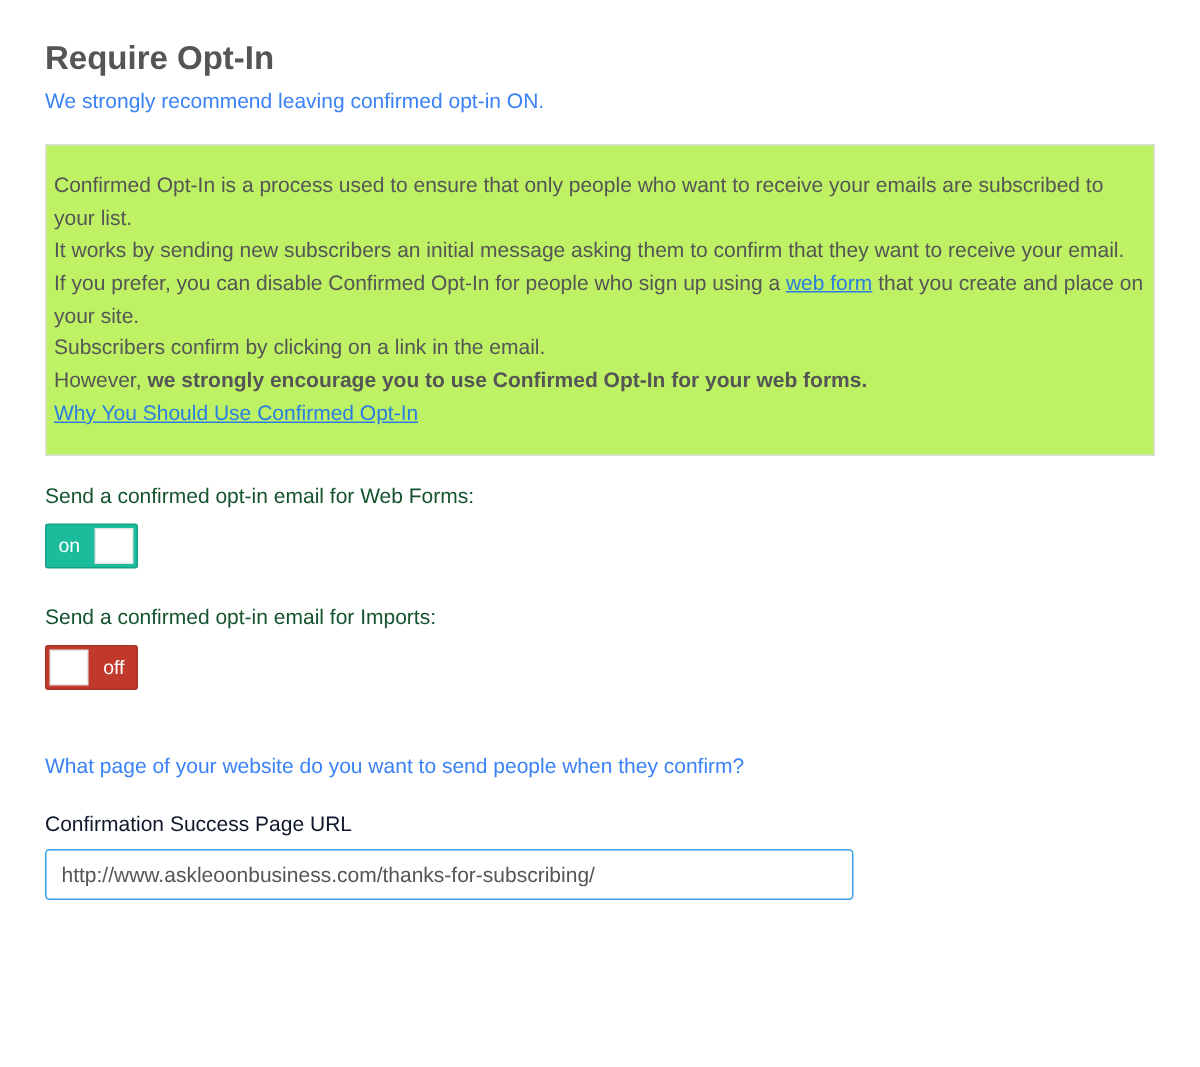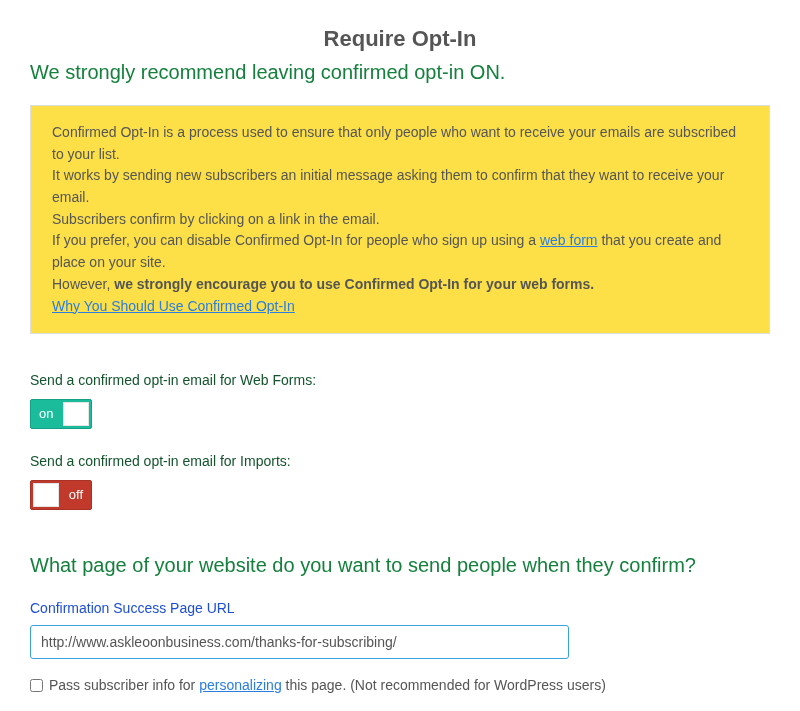--- a/index.html
+++ b/index.html
@@ -10,32 +10,31 @@
       width: 800px;
       color: #555;
       font-size: 14px;
       line-height: 1.5;
     }
     h2 {
       color: #555;
       font-size: 22px;
       font-weight: 600;
       margin-bottom: 2px;
-      text-align: center;
     }
     .section-subtitle {
-      color: #15803d;
-      font-size: 20px;
+      color: #3b82f6;
+      font-size: 14px;
       margin-bottom: 18px;
     }
     .info-box {
-      background: #fde047;
+      background: #bef264;
       border: 1px solid #ddd;
-      padding: 16px 21px;
-      margin-bottom: 36px;
+      padding: 16px 5px;
+      margin-bottom: 16px;
       color: #555;
       font-size: 14px;
       line-height: 1.55;
     }
     .info-box a, .inline-link {
       color: #2a7de1;
       text-decoration: underline;
     }
     .info-box .strong {
       font-weight: 600;
@@ -80,21 +79,21 @@
       position: absolute;
       top: 50%;
       transform: translateY(-50%);
       color: #fff;
       font-size: 13px;
     }
     .toggle.on .tlabel { left: 8px; }
     .toggle.off .tlabel { right: 8px; }
     .section-spacer { height: 18px; }
     .field-label {
-      color: #1d4ed8;
+      color: #0f172a;
       font-size: 14px;
       margin-bottom: 6px;
       display: block;
     }
     .text-input {
       width: 539px;
       padding: 8px 10px;
       font-size: 14px;
       color: #555;
       border: 1px solid #3aa0e0;
@@ -118,24 +117,24 @@
 </head>
 <body>
 
 <section>
   <h2>Require Opt-In</h2>
   <p class="section-subtitle">We strongly recommend leaving confirmed opt-in ON.</p>
 
   <div class="info-box">
     <div>Confirmed Opt-In is a process used to ensure that only people who want to receive your emails are subscribed to your list.</div>
     <div>It works by sending new subscribers an initial message asking them to confirm that they want to receive your email.</div>
-    <div>Subscribers confirm by clicking on a link in the email.</div>
     <div>
       <span>If you prefer, you can disable Confirmed Opt-In for people who sign up using a </span><a href="#">web form</a><span> that you create and place on your site.</span>
     </div>
+    <div>Subscribers confirm by clicking on a link in the email.</div>
     <div>
       <span>However, </span><span class="strong">we strongly encourage you to use Confirmed Opt-In for your web forms.</span>
     </div>
     <div><a href="#">Why You Should Use Confirmed Opt-In</a></div>
   </div>
 
   <div class="toggle-group">
     <span class="toggle-label">Send a confirmed opt-in email for Web Forms:</span>
     <div class="toggle on">
       <span class="tlabel">on</span>
@@ -153,21 +152,15 @@
 </section>
 
 <div class="section-spacer"></div>
 
 <section>
   <p class="section-subtitle">What page of your website do you want to send people when they confirm?</p>
 
   <label class="field-label">Confirmation Success Page URL</label>
   <input type="text" class="text-input" value="http://www.askleoonbusiness.com/thanks-for-subscribing/" style="">
 
-  <div class="checkbox-row">
-    <input type="checkbox" style="">
-    <span>
-      <span>Pass subscriber info for </span><a href="#" class="inline-link">personalizing</a><span> this page. (Not recommended for WordPress users)</span>
-    </span>
-  </div>
 
   
 </section>
 
 </body></html>

